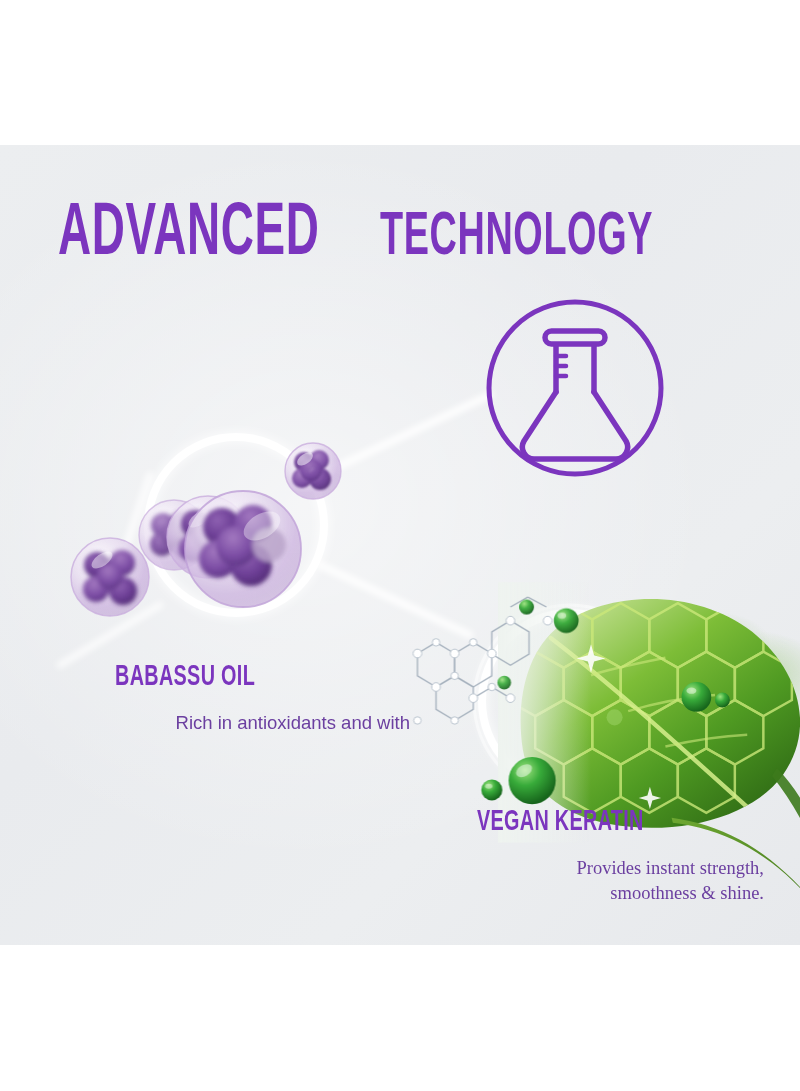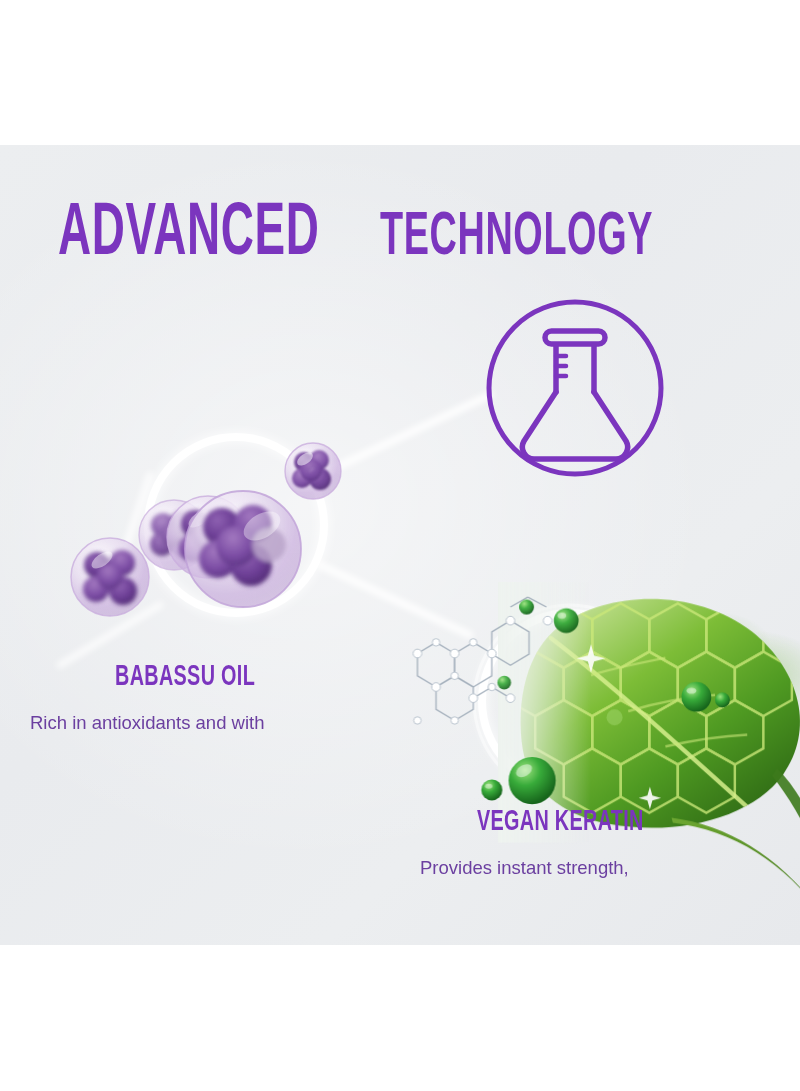--- a/index.html
+++ b/index.html
@@ -26,26 +26,26 @@
              vertical-align:baseline;margin-left:-100px;}
 
   
   .art{position:absolute;left:0;top:0;width:800px;height:800px;}
 
   
   .lbl-head{position:absolute;color:#7b35be;font-weight:bold;font-size:30px;
             letter-spacing:.5px;line-height:1;white-space:nowrap;
             transform:scaleX(.66);}
   .lbl-body{position:absolute;color:#6b3fa0;font-size:18.5px;line-height:1.33;
-            text-align:left;}
+            text-align:right;}
 
   #babassu-head{left:79px;top:660px;transform-origin:center;}
   #babassu-body{left:30px;top:711px;width:380px;}
   #keratin-head{left:434px;top:805px;transform-origin:center;}
-  #keratin-body{left:420px;top:856px;width:320px;}
+  #keratin-body{left:444px;top:856px;width:320px;font-family:Liberation Serif, serif;}
 </style>
 </head>
 <body>
 
 <div class="panel">
 
   <svg class="art" viewBox="0 0 800 800">
     <defs>
 
       <filter id="ringGlow" x="-60%" y="-60%" width="220%" height="220%">
@@ -307,13 +307,14 @@
 </div>
 
 <div class="lbl-head" id="babassu-head">BABASSU OIL</div>
 <div class="lbl-body" id="babassu-body">
   <span>Rich in antioxidants and with</span><br>
 </div>
 
 <div class="lbl-head" id="keratin-head">VEGAN KERATIN</div>
 <div class="lbl-body" id="keratin-body">
   <span>Provides instant strength,</span><br>
+  <span>smoothness &amp; shine.</span>
 </div>
 
 </body></html>

